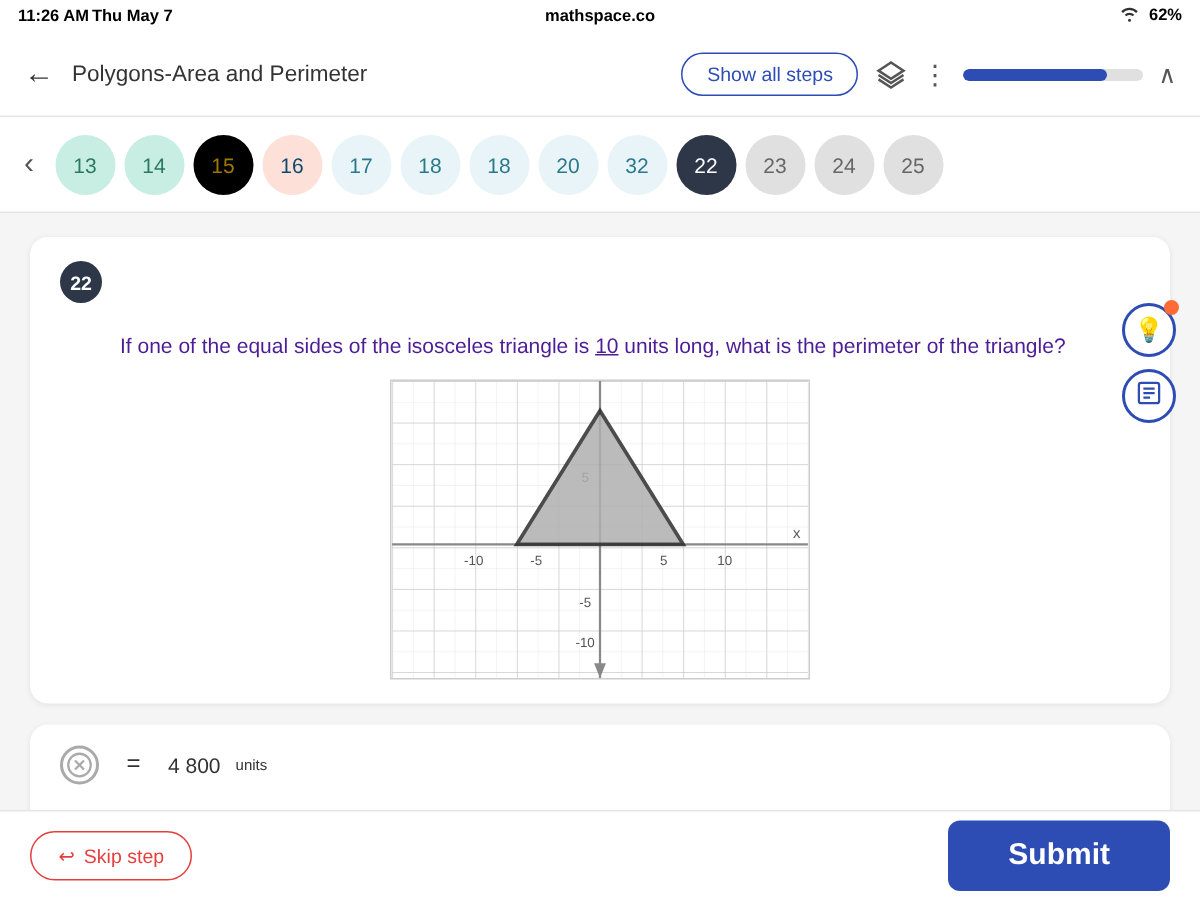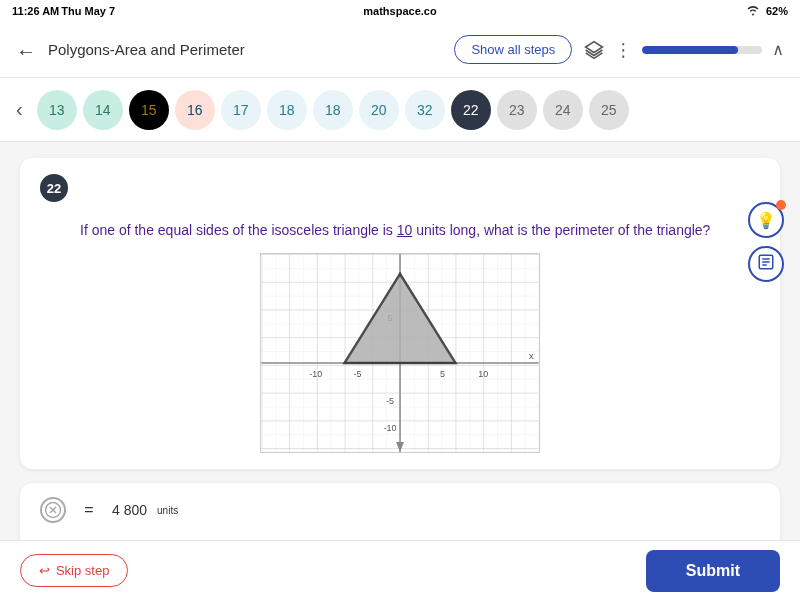--- a/index.html
+++ b/index.html
@@ -300,21 +300,21 @@
       display: flex;
       align-items: center;
       gap: 6px;
     }
     .submit-btn {
       background: #2d4db5;
       color: white;
       border: none;
       border-radius: 8px;
       padding: 12px 40px;
-      font-size: 16px;
+      font-size: 20px;
       font-weight: 600;
       cursor: pointer;
       margin-left: 44px;
     }
   </style>
 </head>
 <body>
 
 <div class="status-bar">
   <div class="status-left">

